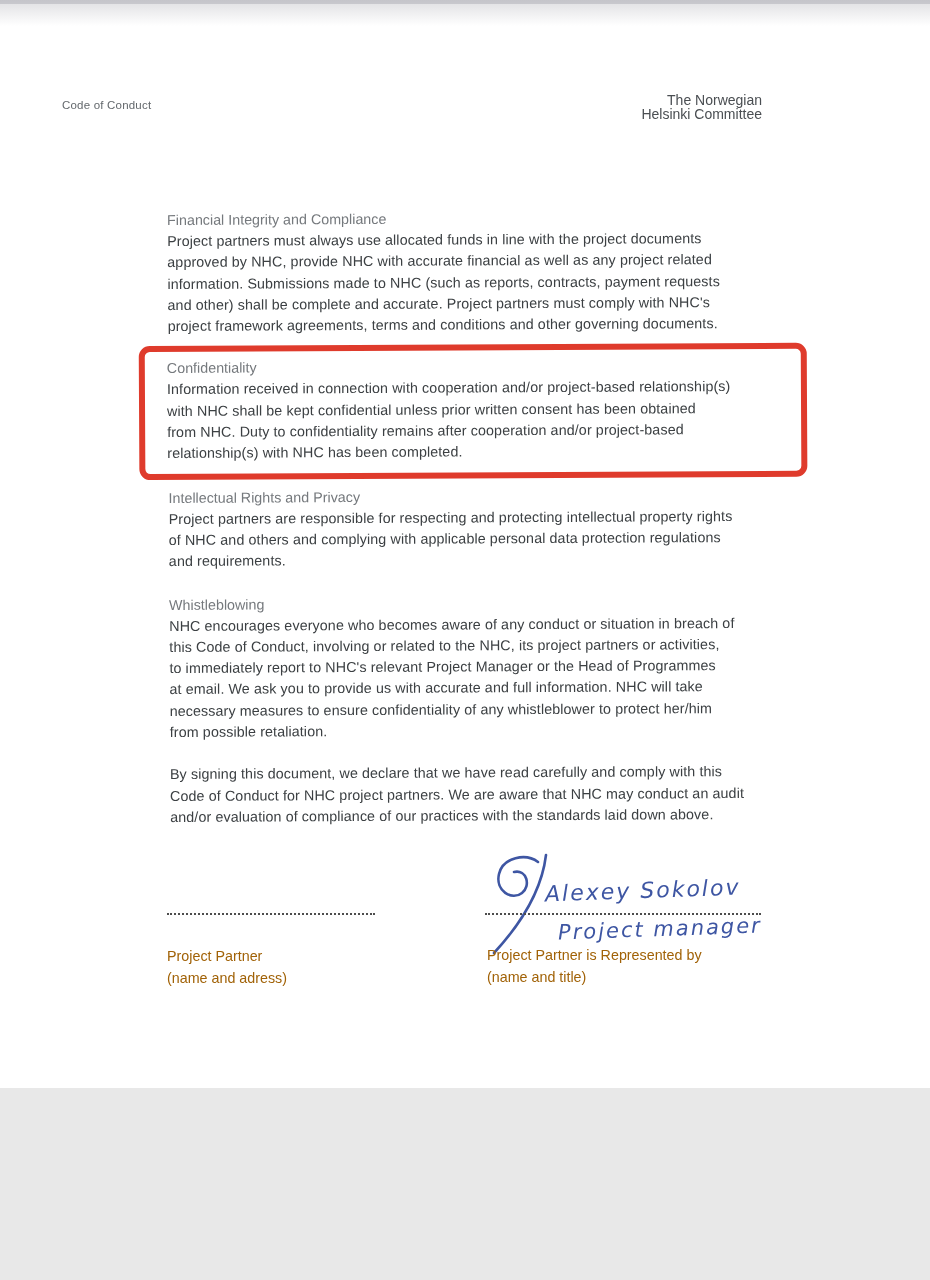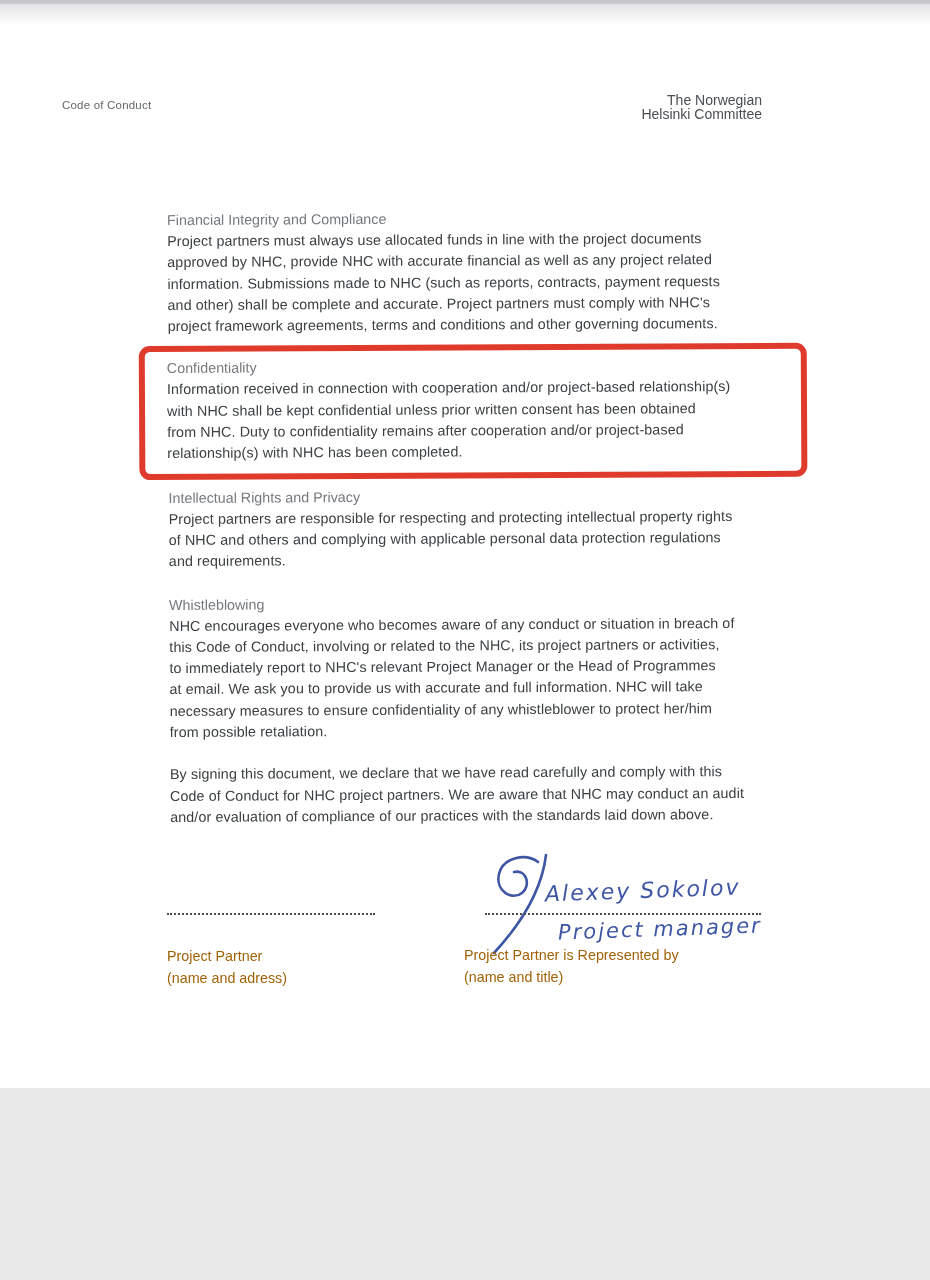--- a/index.html
+++ b/index.html
@@ -72,21 +72,21 @@
   }
   .dotted-left{left:167px;top:913px;width:208px;}
   .dotted-right{left:485px;top:913px;width:276px;}
 
   .sig-label{
     position:absolute;
     font-size:14.3px;color:#a16207;line-height:21.5px;
     white-space:pre-line;
   }
   .sig-label-left{left:167px;top:946px;}
-  .sig-label-right{left:464px;top:945px;}
+  .sig-label-right{left:487px;top:945px;}
 
   .sig-scrawl{
     position:absolute;left:478px;top:852px;width:110px;height:105px;
   }
   .handwriting{
     position:absolute;
     font-family:"DejaVu Sans", sans-serif;
     font-style:italic;
     color:#3e56a3;
     letter-spacing:2px;

